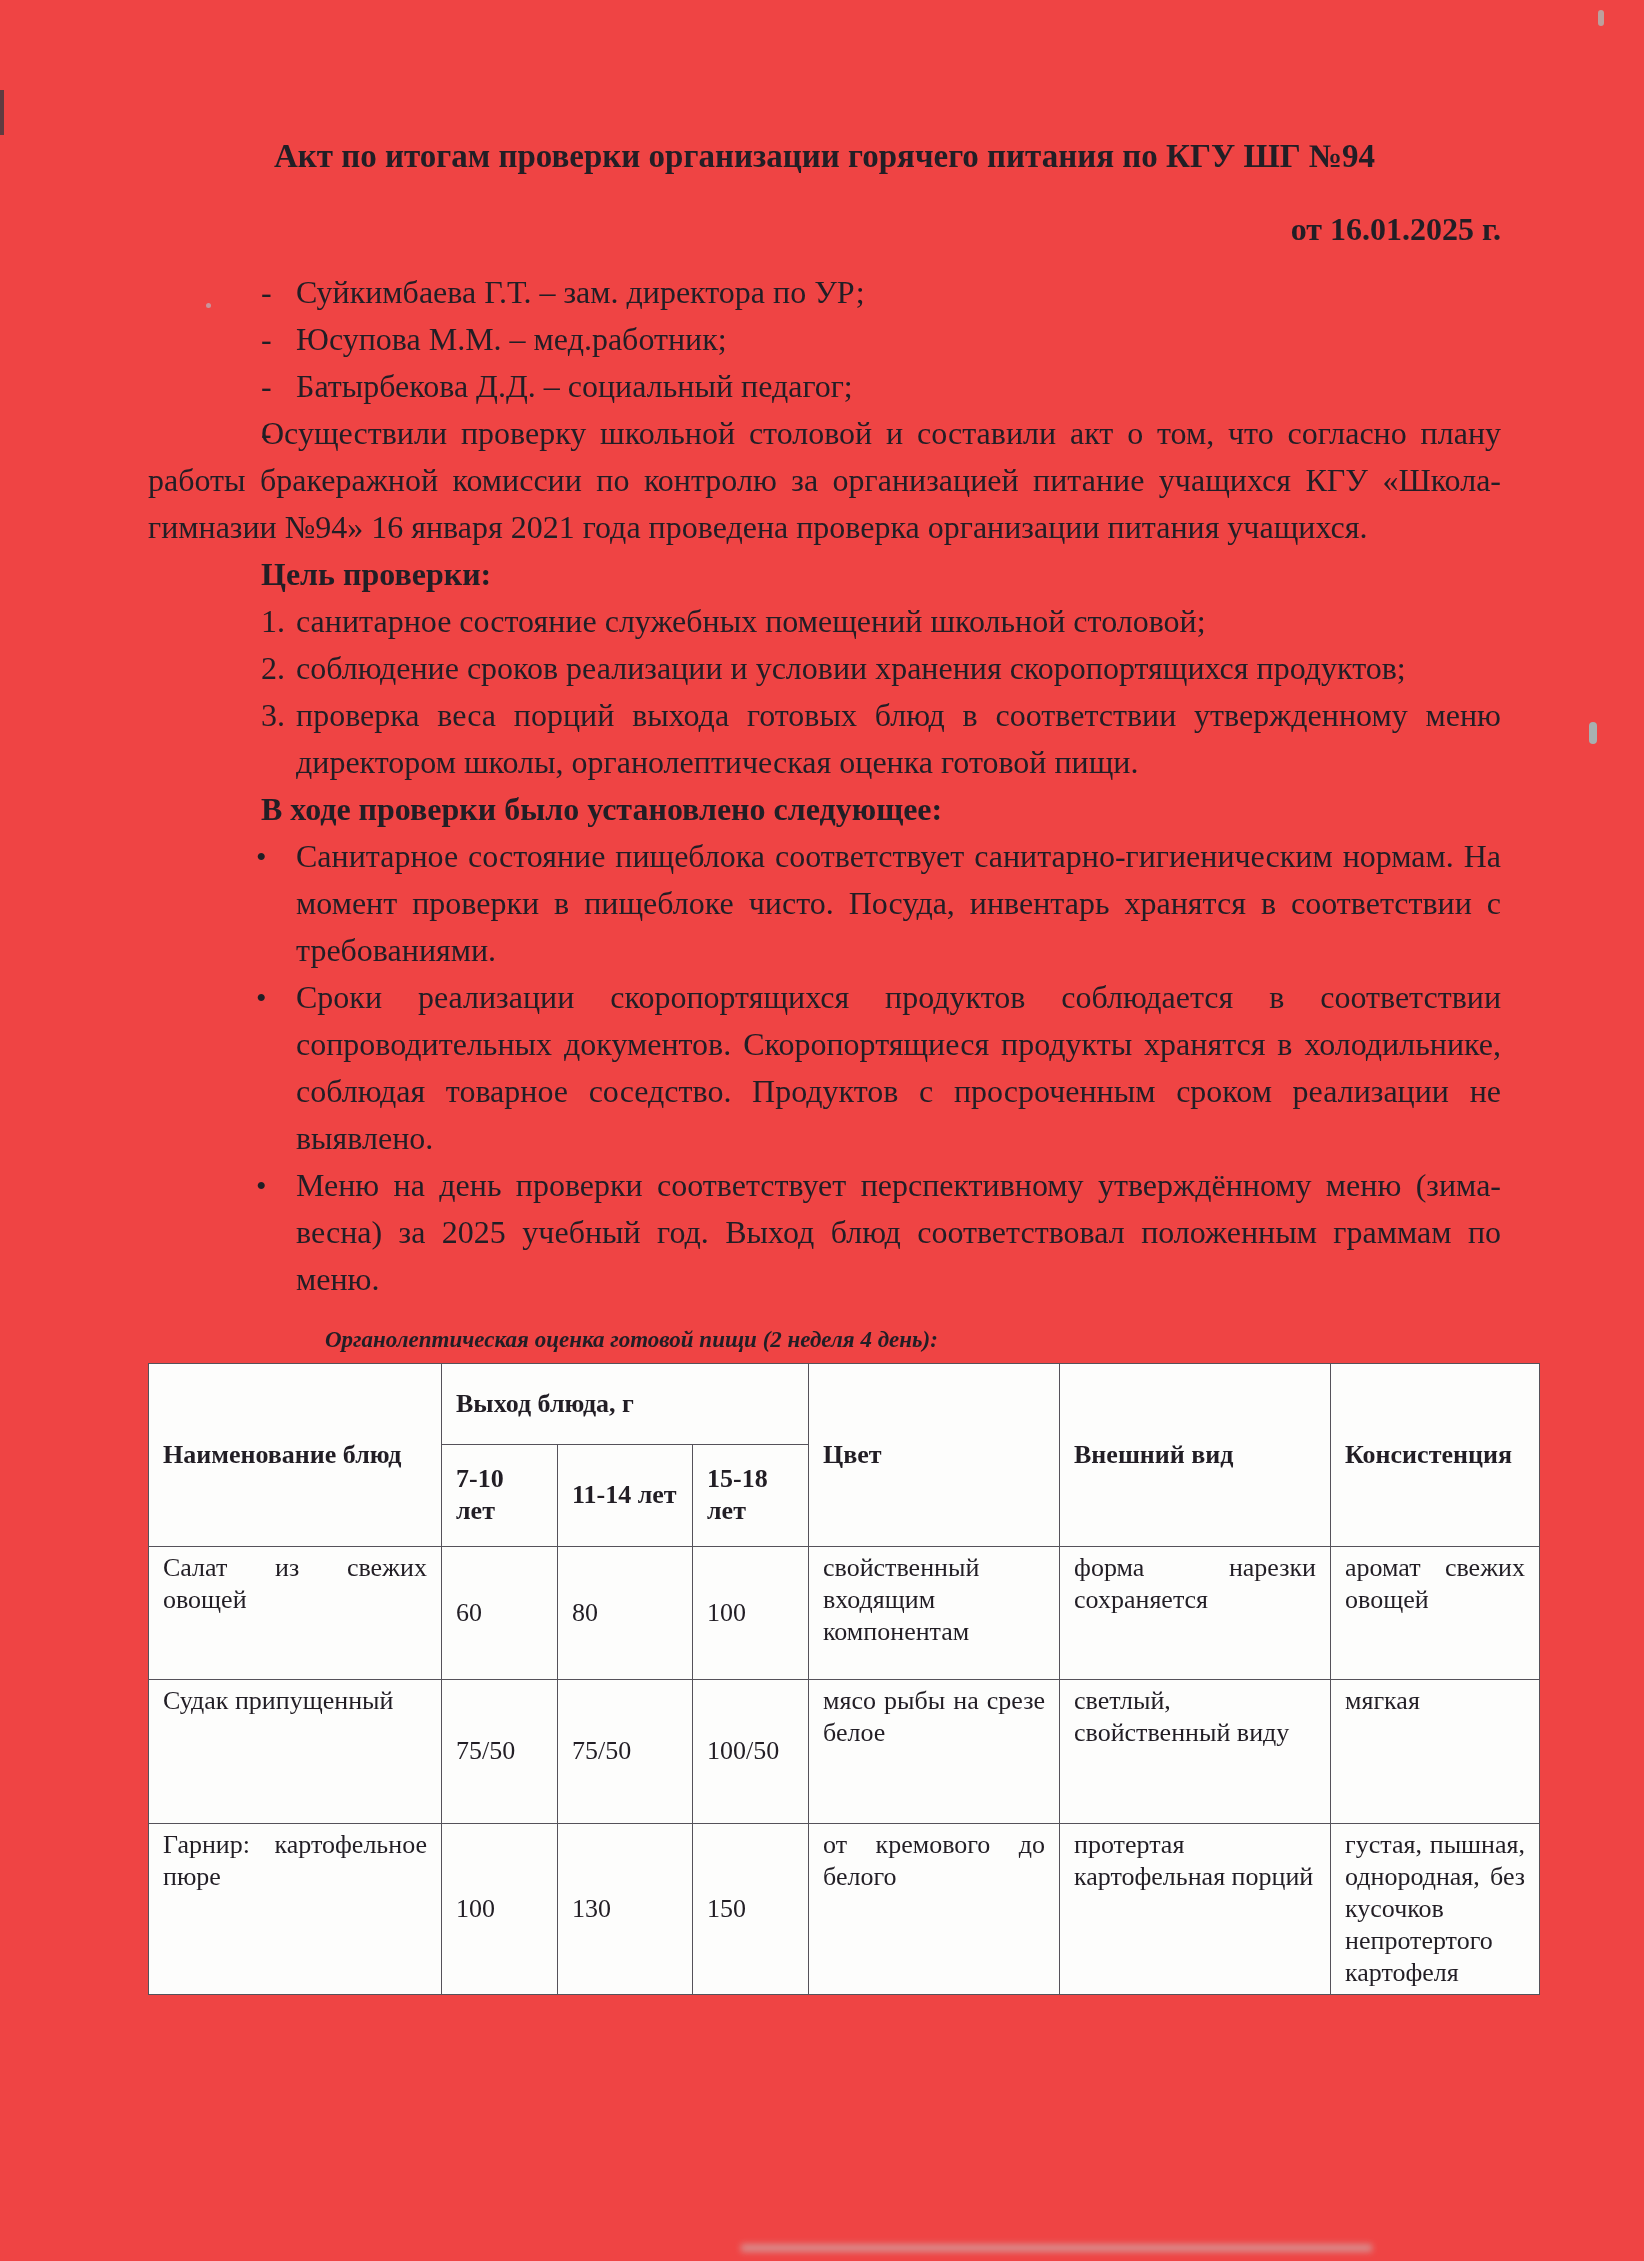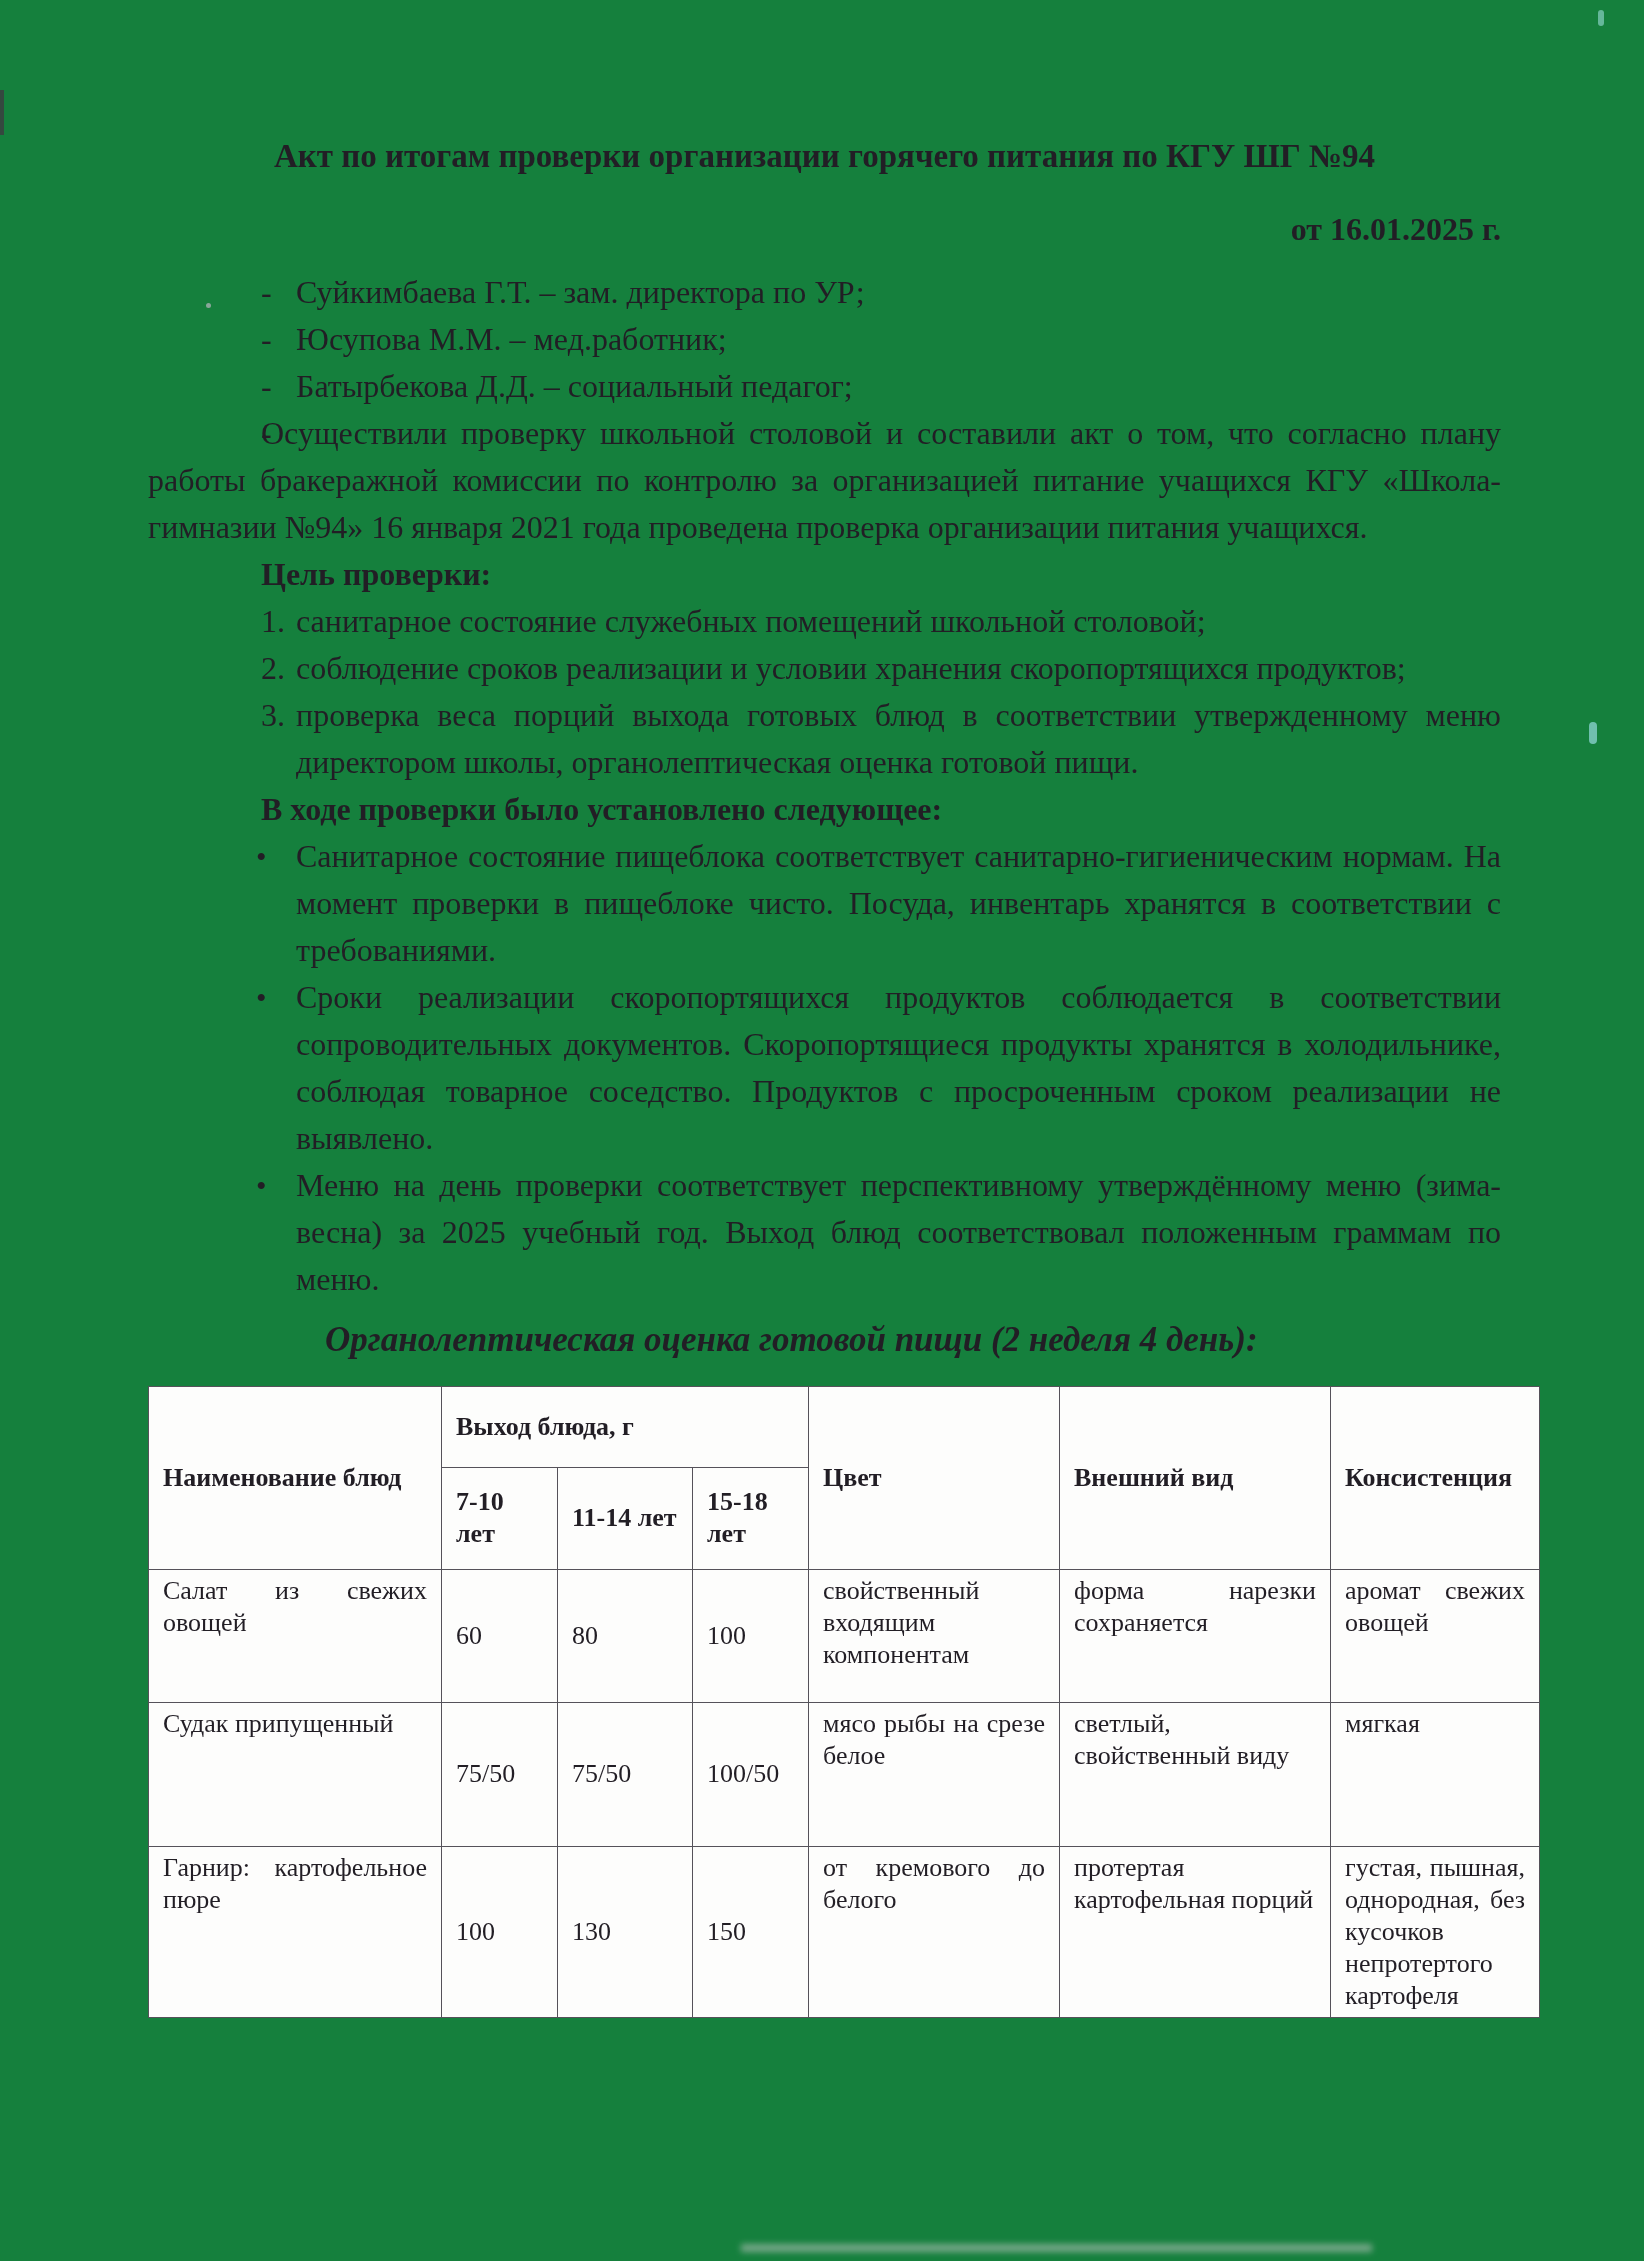--- a/index.html
+++ b/index.html
@@ -1,19 +1,19 @@
 <!DOCTYPE html>
 <html style="font-size:10.3px"><head>
 <meta charset="utf-8">
 <style>
   html,body{margin:0;padding:0;background:#ffffff;}
   .page{
     position:relative;
     width:1644px;height:2261px;
-    background:#15803d;
+    background:#ef4444;
     font-family:"Liberation Serif","DejaVu Serif",serif;
     color:#221e25;
     overflow:hidden;
   }
   .content{
     position:absolute;left:148px;top:132px;width:1353px;
     font-size:32px;line-height:47px;
   }
   p{margin:0;}
   .title{
@@ -23,22 +23,22 @@
   .date-line{font-weight:bold;text-align:right;margin:0 0 15.5px 0;}
   .indent{text-indent:113px;}
   .just{text-align:justify;}
   .bold{font-weight:bold;}
   .list-item{position:relative;padding-left:148px;}
   .marker{position:absolute;left:113px;top:0;width:35px;}
   .marker.bullet{left:108px;font-size:30px;}
   .li-body{text-align:justify;}
   .caption{
     font-weight:bold;font-style:italic;
-    text-indent:177px;font-size:35px;
-    margin-top:13px;margin-bottom:23px;
+    text-indent:177px;font-size:23px;
+    margin-top:13px;
   }
   table.meal{
     border-collapse:collapse;table-layout:fixed;
     width:1392px;
     font-size:26px;line-height:32px;
     background:#fdfdfc;
   }
   table.meal th,table.meal td{
     border:1.3px solid #55525a;
     padding:5px 14px;

